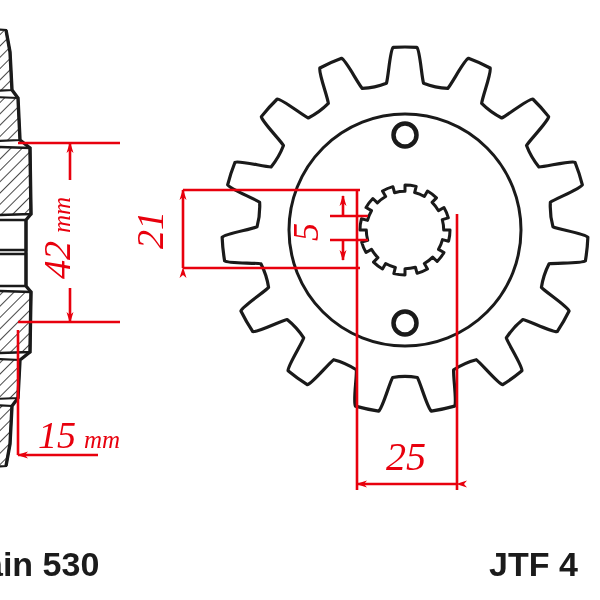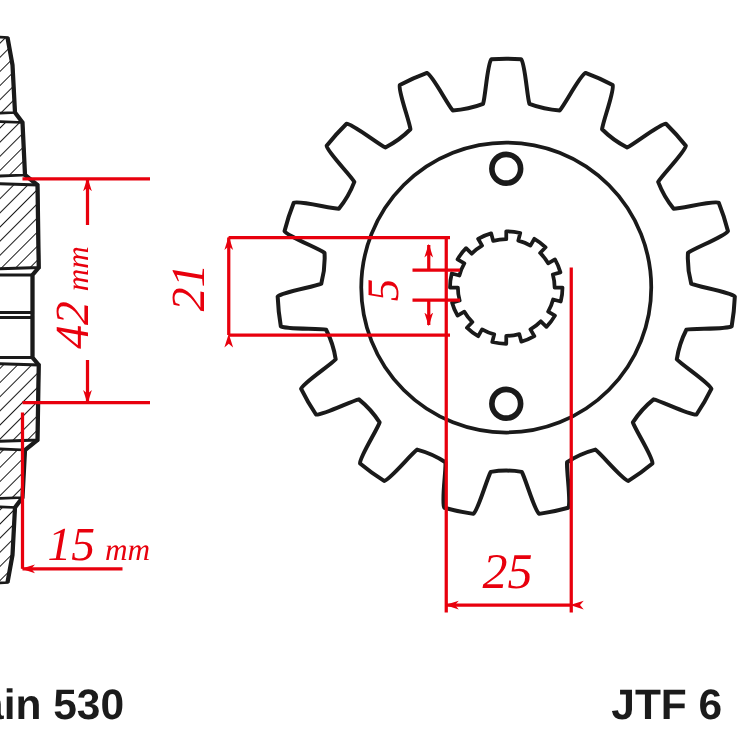--- a/index.html
+++ b/index.html
@@ -143,15 +143,15 @@
       <text x="0" y="0" font-size="38" text-anchor="middle" transform="translate(163,230) rotate(-90)">21</text>
 
       <text x="0" y="0" font-size="36" text-anchor="middle" transform="translate(318,232) rotate(-90)">5</text>
 
       <text x="406" y="470" font-size="40" text-anchor="middle">25</text>
     </g>
   </svg>
 
   <div class="label-text chain-code" style="left:-16px; top:545px;">ain 530</div>
 
-  <div class="label-text part-code" style="left:489px; top:545px;">JTF 6</div>
+  <div class="label-text part-code" style="left:489px; top:545px;">JTF 4</div>
 
 </div>
 
 </body></html>

